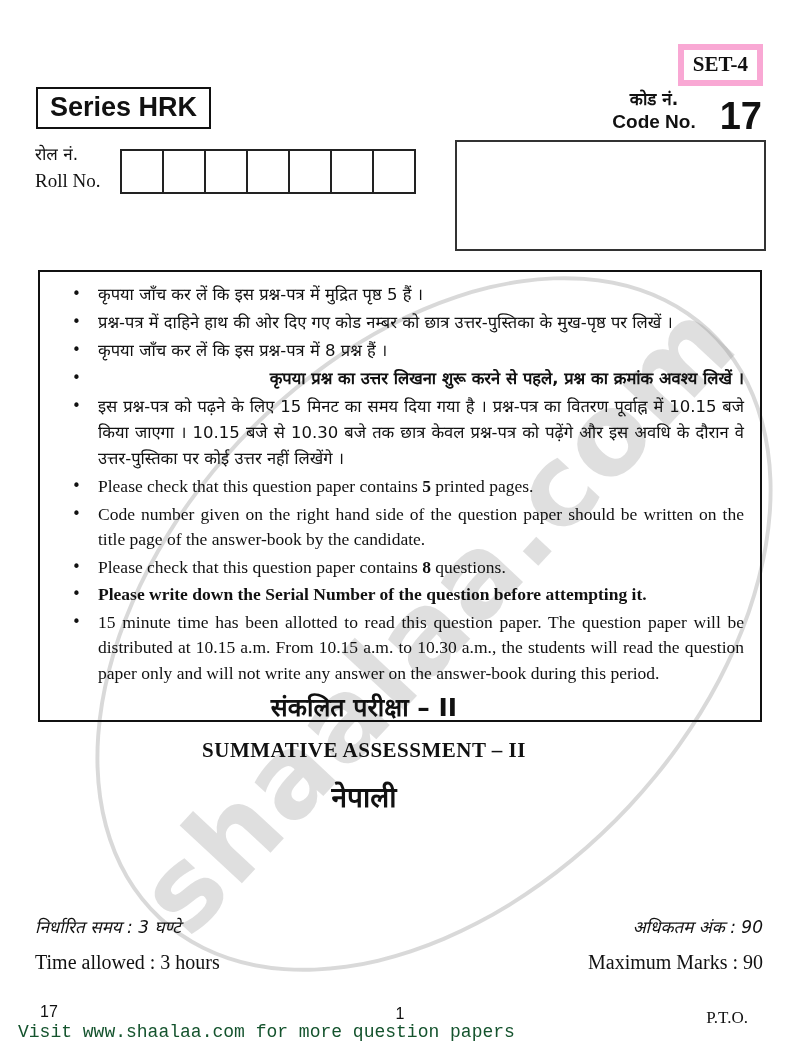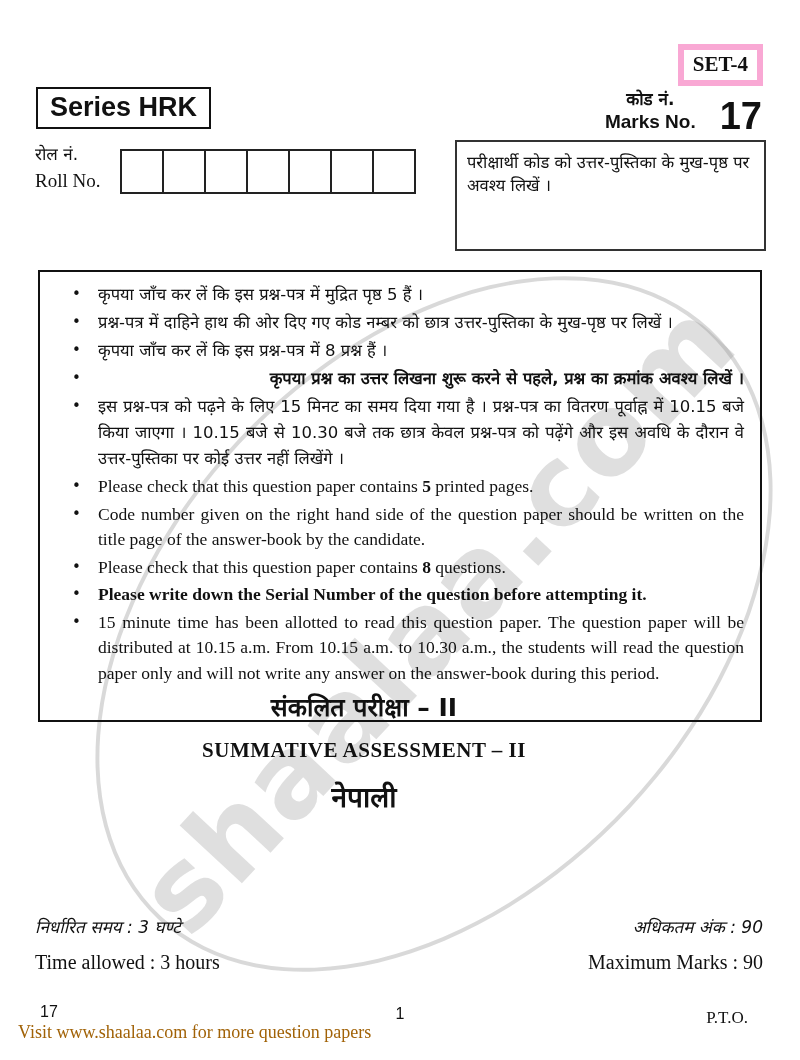--- a/index.html
+++ b/index.html
@@ -91,62 +91,61 @@
   .meta .row2{margin-top:13px;}
   .meta-hi{font-style:italic;font-size:17px;font-family:"DejaVu Sans","Liberation Sans",sans-serif;}
   .meta-en{font-size:20px;font-family:"Liberation Serif", serif;}
 
   
   .foot-code{position:absolute;left:40px;top:1003px;font-size:16px;font-family:"Liberation Sans",sans-serif;}
   .foot-page{position:absolute;left:0;top:1005px;width:800px;text-align:center;font-size:16px;font-family:"Liberation Sans",sans-serif;}
   .foot-pto{position:absolute;right:52px;top:1008px;font-size:17px;font-family:Liberation Serif, serif;}
   .visit-line{
     position:absolute;left:18px;top:1022px;font-size:18px;
-    font-family:Liberation Serif, serif;color:#a16207;text-decoration:none;
+    font-family:Liberation Mono, monospace;color:#14532d;text-decoration:none;
   }
 </style>
 </head>
 <body>
 
 <div class="page">
 
   <div class="wm-layer">
     <div class="wm-ellipse"></div>
     <div class="wm-text">shaalaa.com</div>
   </div>
 
   <div class="content">
 
     <div class="set-badge">SET-4</div>
     <div class="series-badge">Series HRK</div>
 
     <div class="code-no-block">
       <div class="code-no-labels">
         <div class="code-label-hi deva">कोड नं.</div>
-        <div class="code-label-en">Marks No.</div>
+        <div class="code-label-en">Code No.</div>
       </div>
       <div class="code-big">17</div>
     </div>
 
     <div class="roll-block">
       <div class="roll-hi deva">रोल नं.</div>
       <div class="roll-en serif">Roll No.</div>
     </div>
     <div class="roll-boxes">
       <div class="roll-cell"></div>
       <div class="roll-cell"></div>
       <div class="roll-cell"></div>
       <div class="roll-cell"></div>
       <div class="roll-cell"></div>
       <div class="roll-cell"></div>
       <div class="roll-cell"></div>
     </div>
 
     <div class="code-notice">
-      <div class="hi deva">परीक्षार्थी कोड को उत्तर-पुस्तिका के मुख-पृष्ठ पर अवश्य लिखें ।</div>
     </div>
 
     <div class="instr-box">
 
       <div class="bullet">
         <span class="dot">•</span>
         <span class="btext hindi">कृपया जाँच कर लें कि इस प्रश्न-पत्र में मुद्रित पृष्ठ 5 हैं ।</span>
       </div>
       <div class="bullet">
         <span class="dot">•</span>

